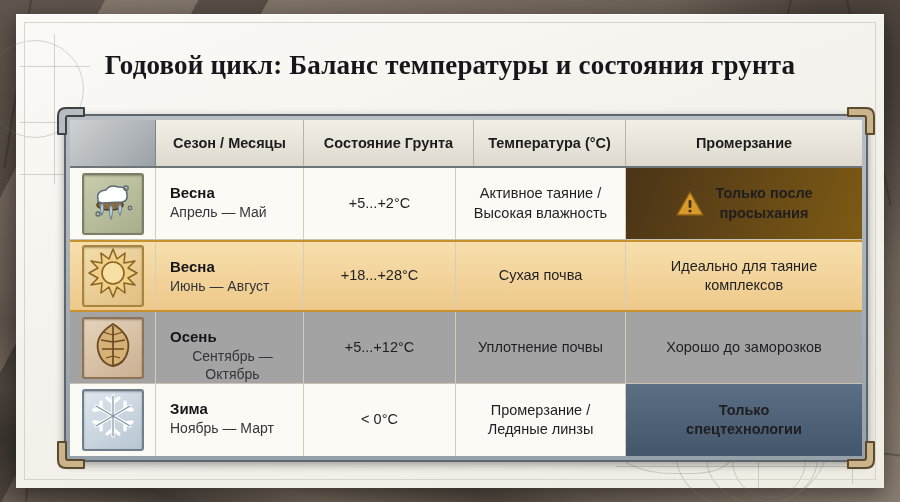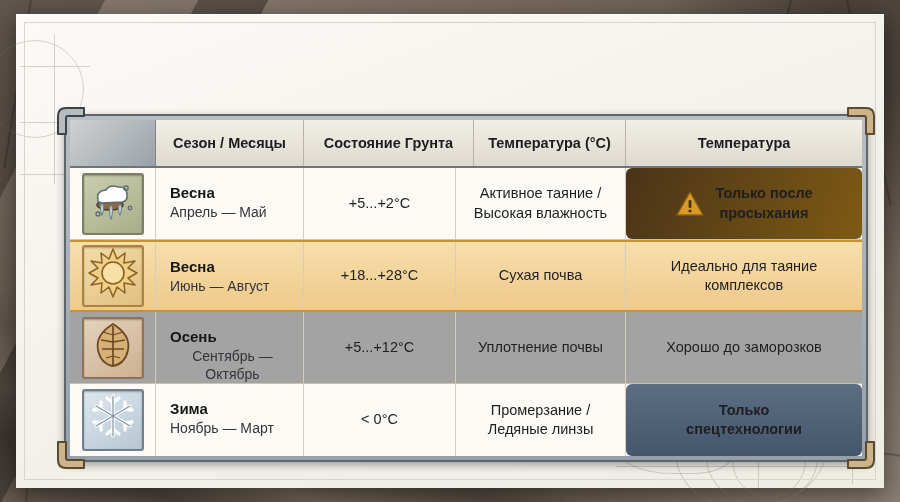--- a/index.html
+++ b/index.html
@@ -66,21 +66,21 @@
   .hdr .cell:last-child{border-right:none;}
   .hdr .iconcol{background:linear-gradient(135deg,#cfd2d4,#9aa1a6);border-right:1px solid #7c848a;}
 
   .drow{height:72px;border-bottom:1px solid #c9c3b6;}
   .drow:last-child{border-bottom:none;}
   .drow .cell{
     display:flex;align-items:center;justify-content:center;
     box-sizing:border-box;border-right:1px solid #d3cdc0;height:100%;
     font-size:14.5px;color:#1f1e21;text-align:center;line-height:1.32;padding:16px 8px;
   }
-  .drow .cell:last-child{border-right:none;border-radius:6px;}
+  .drow .cell:last-child{border-right:none;}
 
   
   .c-icon{width:86px;flex:0 0 86px;}
   .c-season{width:148px;flex:0 0 148px;}
   .c-temp{width:152px;flex:0 0 152px;}
   .c-soil{width:170px;flex:0 0 170px;}
   .c-rec{flex:1 1 auto;}
 
   .season-cell{justify-content:flex-start !important;padding-left:14px !important;
     flex-direction:column;align-items:flex-start !important;}
@@ -153,30 +153,31 @@
       <div class="artstraight" style="left:120px;top:408px;width:300px;height:1px;transform:rotate(-3deg);"></div>
       <div class="artline" style="left:660px;top:372px;width:150px;height:120px;border-radius:60% 40% 55% 45%;"></div>
       <div class="artline" style="left:690px;top:392px;width:110px;height:96px;border-radius:55% 45% 50% 50%;"></div>
       <div class="artline" style="left:716px;top:408px;width:72px;height:74px;border-radius:50%;"></div>
       <div class="artstraight" style="left:742px;top:370px;width:1px;height:104px;"></div>
       <div class="artstraight" style="left:600px;top:452px;width:240px;height:1px;"></div>
       <div class="artstraight" style="left:836px;top:330px;width:1px;height:140px;"></div>
       <div class="artline" style="left:596px;top:398px;width:120px;height:60px;border-radius:60% 40% 40% 60%;"></div>
     </div>
 
+    <div class="title">Годовой цикл: Баланс температуры и состояния грунта</div>
 
     <div class="tableframe">
       <div class="tableinner">
 
         <div class="row hdr">
           <div class="cell iconcol c-icon"></div>
           <div class="cell c-season">Сезон / Месяцы</div>
           <div class="cell c-soil">Состояние Грунта</div>
           <div class="cell c-temp">Температура (°C)</div>
-          <div class="cell c-rec">Температура</div>
+          <div class="cell c-rec">Промерзание</div>
         </div>
 
         <div class="row drow row-spring">
           <div class="cell c-icon">
             <div class="icontile tile-spring">
               <svg width="54" height="54" viewBox="0 0 54 54">
                 <ellipse cx="24" cy="30" rx="13" ry="5" fill="#8b6a43" stroke="#4e3a22" stroke-width="1.4"></ellipse>
                 <path d="M12 24 q-2-8 8-9 q4-6 12-3 q9-1 9 8 q1 6-5 7 l-20 1 q-5-1-4-4z" fill="#ffffff" stroke="#5c6a74" stroke-width="1.5"></path>
                 <path d="M15 29 q-1 8 1 11 q2-4 1-11z" fill="#d9eef8" stroke="#6d8595" stroke-width="1.2"></path>
                 <path d="M24 31 q-1 10 1 13 q2-5 1-13z" fill="#d9eef8" stroke="#6d8595" stroke-width="1.2"></path>

